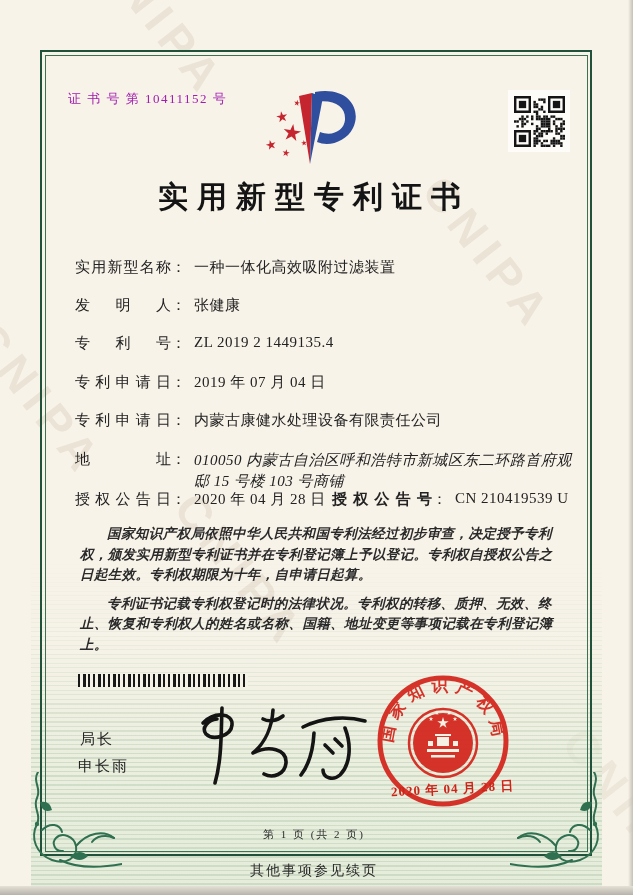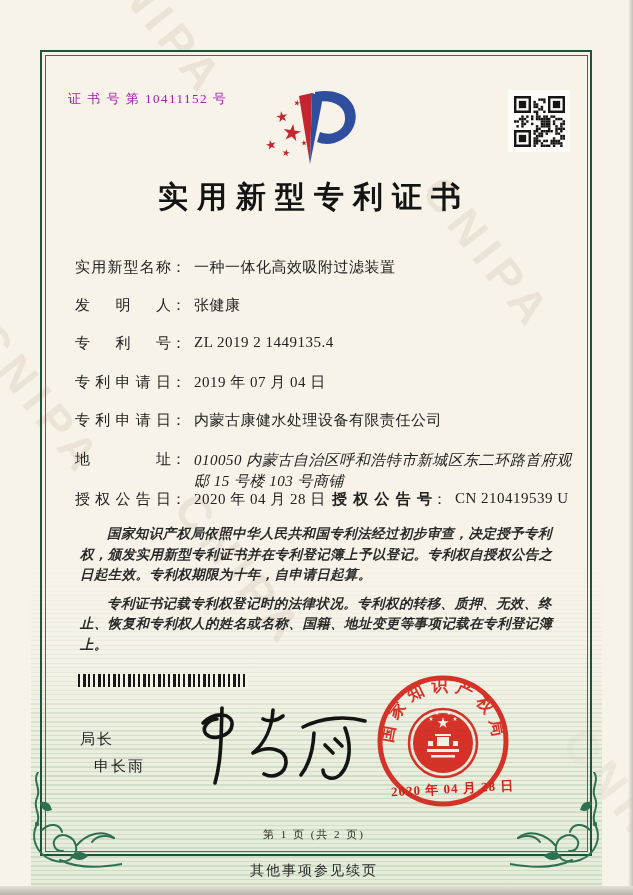--- a/index.html
+++ b/index.html
@@ -45,21 +45,21 @@
          font-style:italic;color:#2a2a2a;letter-spacing:0.4px;}
   .legal p{margin:8px;text-indent:2em;font-weight:bold;}
   
   .barcode{position:absolute;left:78px;top:674px;width:170px;height:13px;
      background:
        repeating-linear-gradient(90deg,#181818 0 2px,rgba(0,0,0,0) 2px 5px),
        repeating-linear-gradient(90deg,#181818 0 1px,rgba(0,0,0,0) 1px 7.5px),
        #f4f1e7;}
   
   .signer-title{position:absolute;left:80px;top:730px;font-size:15px;letter-spacing:2px;color:#222;}
-  .signer-name{position:absolute;left:78px;top:757px;font-size:15px;letter-spacing:2px;color:#222;margin-left:16px;}
+  .signer-name{position:absolute;left:78px;top:757px;font-size:15px;letter-spacing:2px;color:#222;}
   .sig-script{position:absolute;left:175px;top:703px;}
   
   .seal{position:absolute;left:375px;top:673px;opacity:0.94;}
   .seal-date{position:absolute;left:391px;top:780px;font-size:13px;color:#cf2318;white-space:nowrap;
              letter-spacing:1px;transform:rotate(-3deg);font-weight:bold;}
   
   .pageinfo{position:absolute;left:40px;top:827px;width:548px;text-align:center;font-size:11px;color:#2c2c2c;letter-spacing:2px;}
   .note{position:absolute;left:40px;top:862px;width:548px;text-align:center;font-size:14px;
         color:#2a2a2a;letter-spacing:2px;}
   .flourish{position:absolute;}

